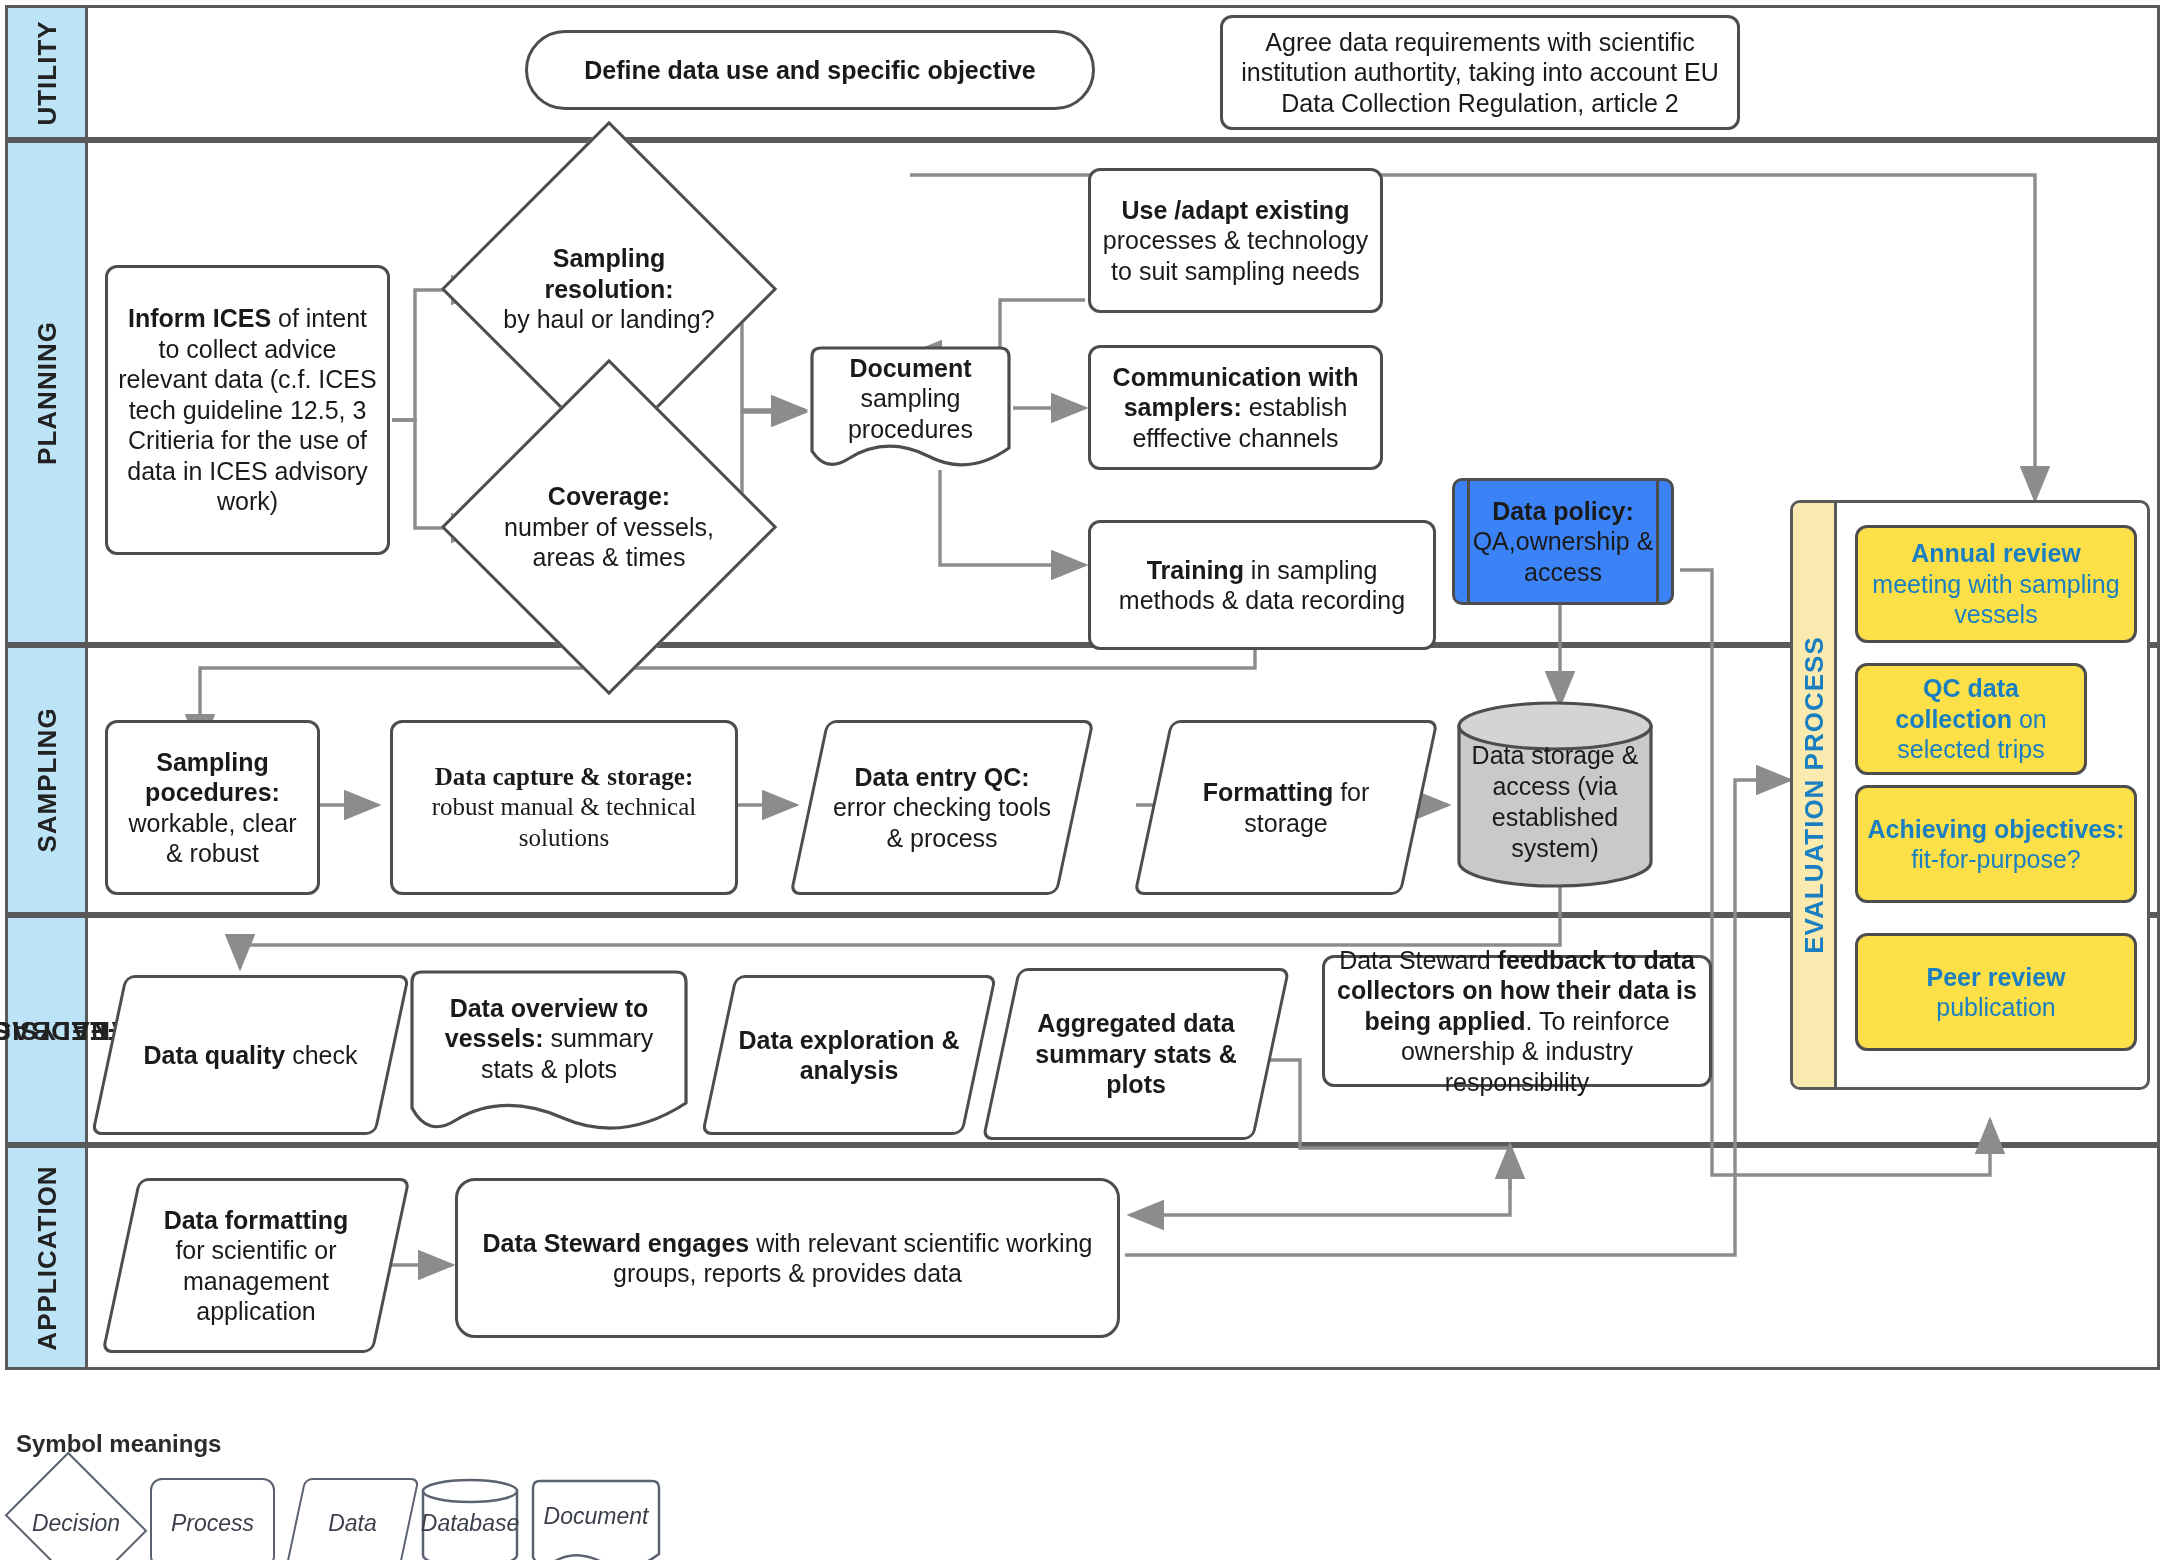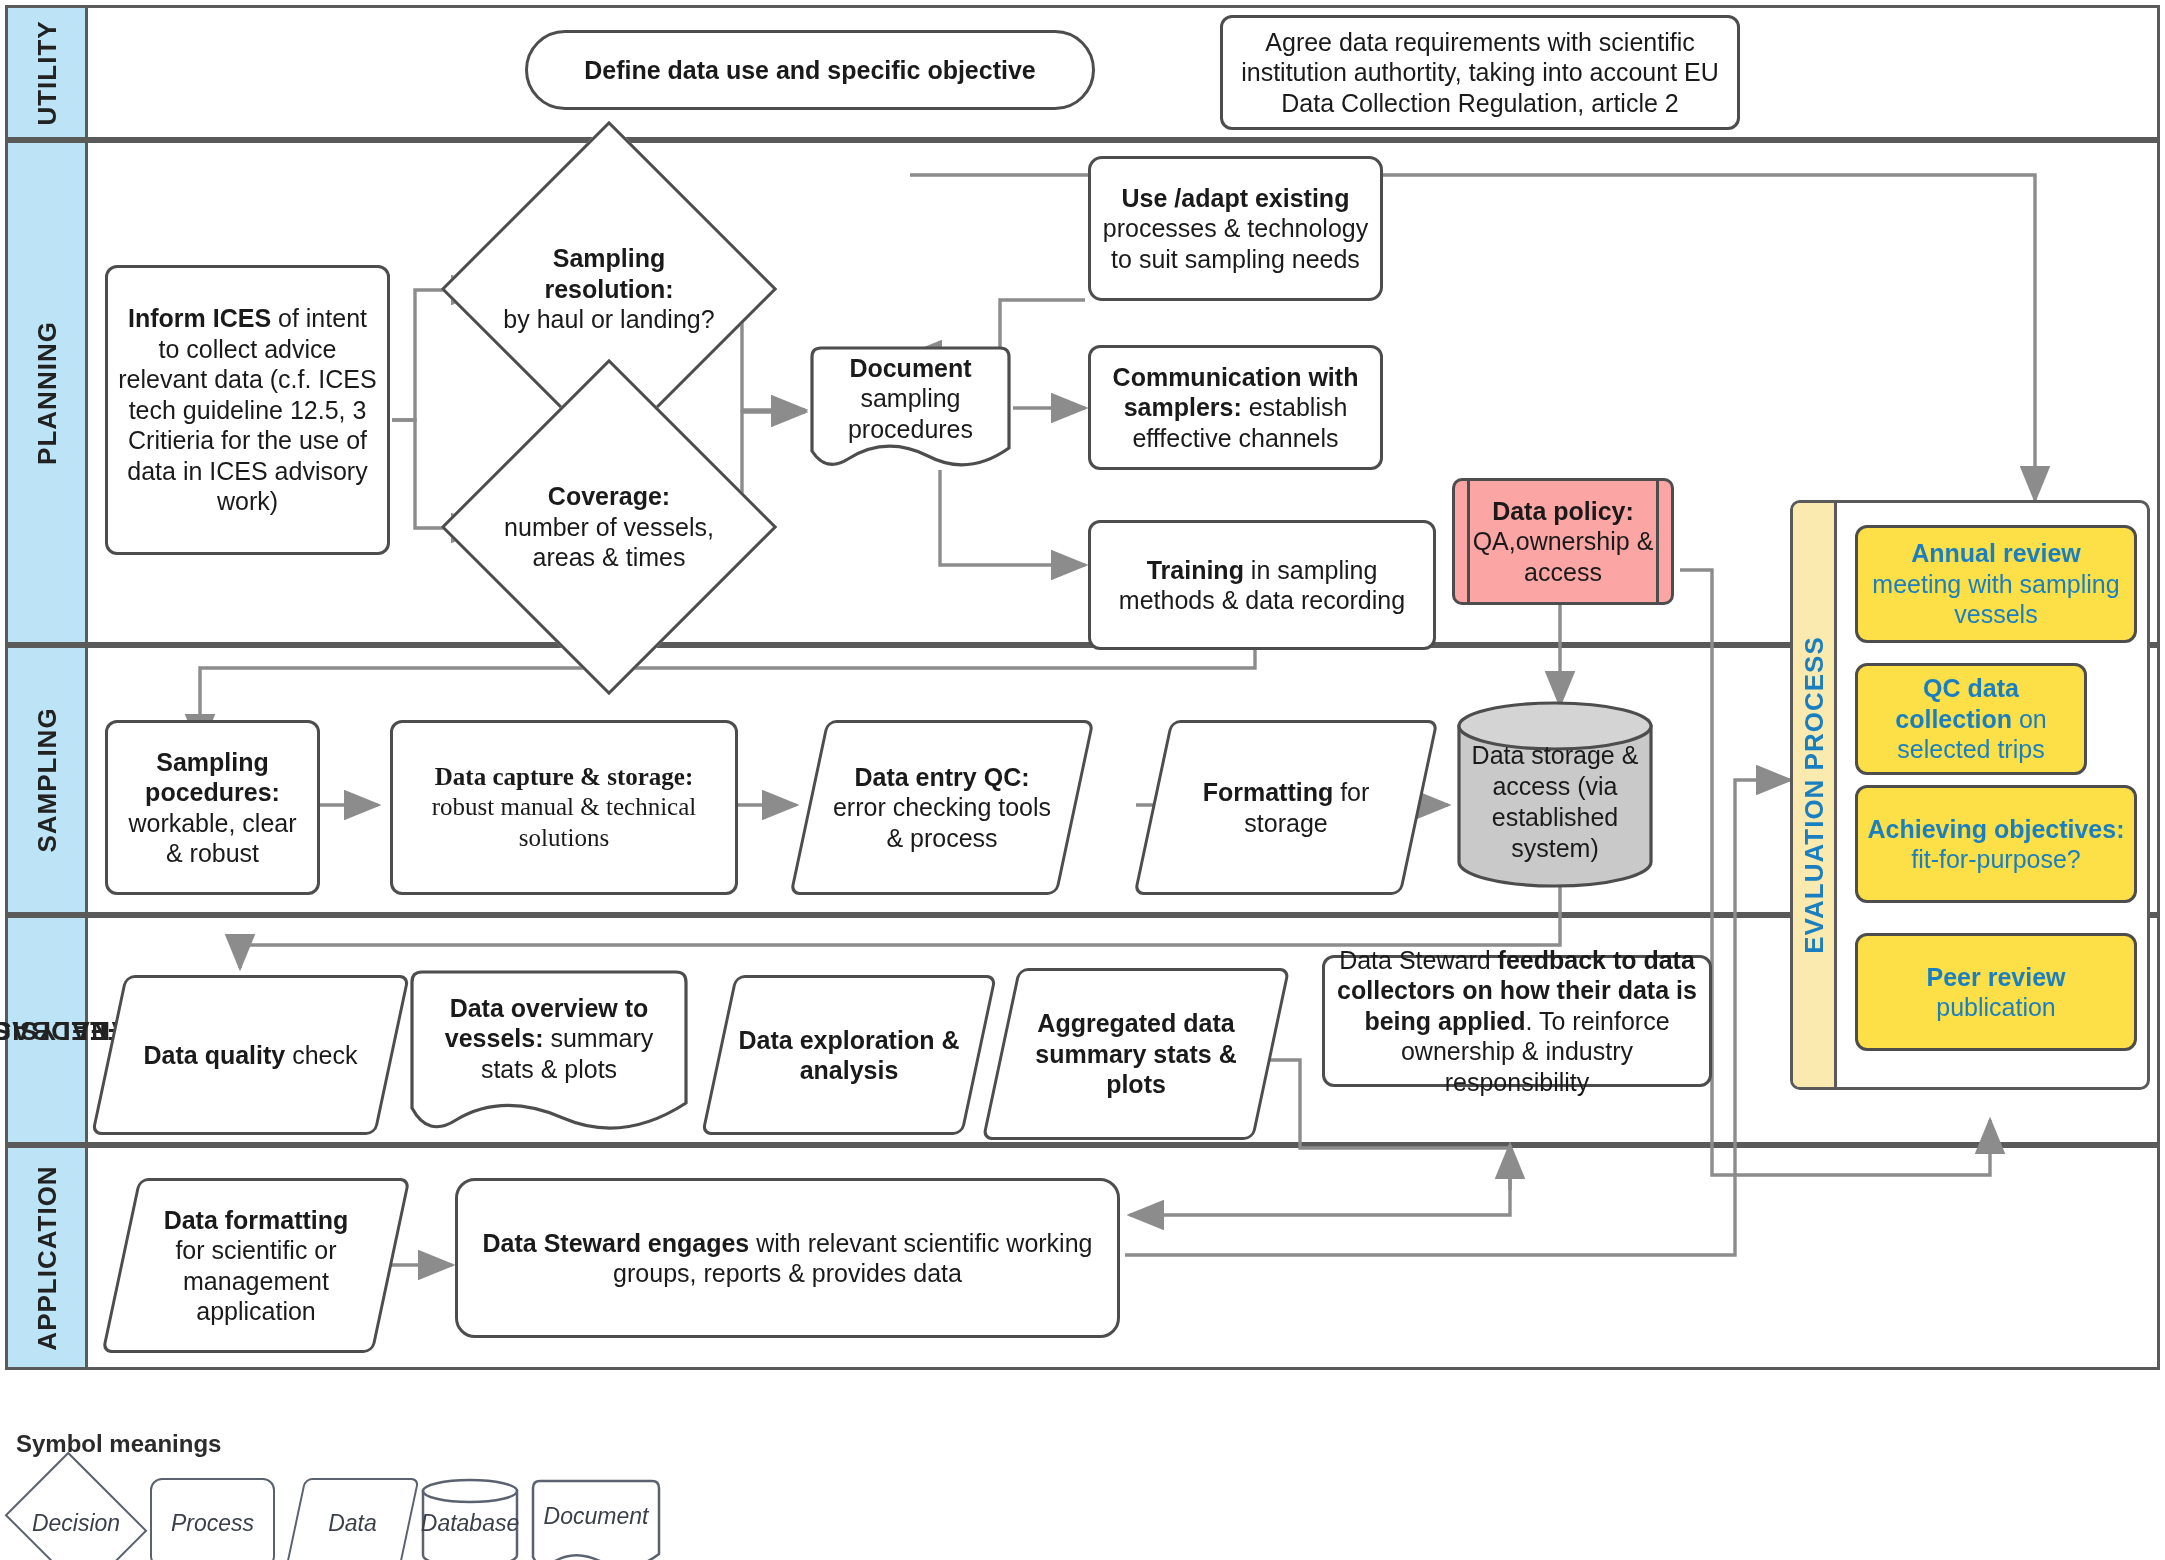--- a/index.html
+++ b/index.html
@@ -45,21 +45,21 @@
       font-size:25px;line-height:1.22;padding:0 10px;box-sizing:border-box;}
 
   
   .db{position:absolute;}
   .db svg{position:absolute;inset:0;width:100%;height:100%;}
   .db .dbtext{position:absolute;left:0;right:0;top:12%;bottom:4%;
       display:flex;align-items:center;justify-content:center;text-align:center;
       font-size:25px;line-height:1.24;padding:0 6px;box-sizing:border-box;}
 
   
-  .pre{position:absolute;border:3px solid #4d4d4d;border-radius:10px;background:#fca5a5;box-sizing:border-box;}
+  .pre{position:absolute;border:3px solid #4d4d4d;border-radius:10px;background:#3b82f6;box-sizing:border-box;}
   .pre::before,.pre::after{content:"";position:absolute;top:0;bottom:0;width:0;
       border-left:3px solid #4d4d4d;}
   .pre::before{left:12px;} .pre::after{right:12px;}
   .pre .ptxt{position:absolute;inset:0;display:flex;align-items:center;justify-content:center;
       text-align:center;font-size:25px;line-height:1.22;}
 
   
   #eval-panel{position:absolute;border:3px solid #5a5a5a;border-radius:10px;background:#fff;
       box-sizing:border-box;}
   #eval-strip{position:absolute;left:0;top:0;bottom:0;width:44px;background:#faeab0;
@@ -209,21 +209,21 @@
                Q160,132 120,111 Q78,90 40,114 Q18,128 4,106 Z" fill="#ffffff" stroke="#4d4d4d" stroke-width="3.2"></path>
     </svg>
     <div class="dctext">
       <span>
         <b>Document</b><br>
         <span>sampling procedures</span>
       </span>
     </div>
   </div>
 
-  <div class="node rect" style="left:1088px;top:156px;width:295px;height:145px;border-radius:14px;">
+  <div class="node rect" style="left:1088px;top:168px;width:295px;height:145px;">
     <span>
       <b>Use /adapt existing</b><br>
       <span>processes &amp; technology to suit sampling needs</span>
     </span>
   </div>
 
   <div class="node rect" style="left:1088px;top:345px;width:295px;height:125px;">
     <span>
       <b>Communication with samplers:</b><span> establish efffective channels</span>
     </span>

